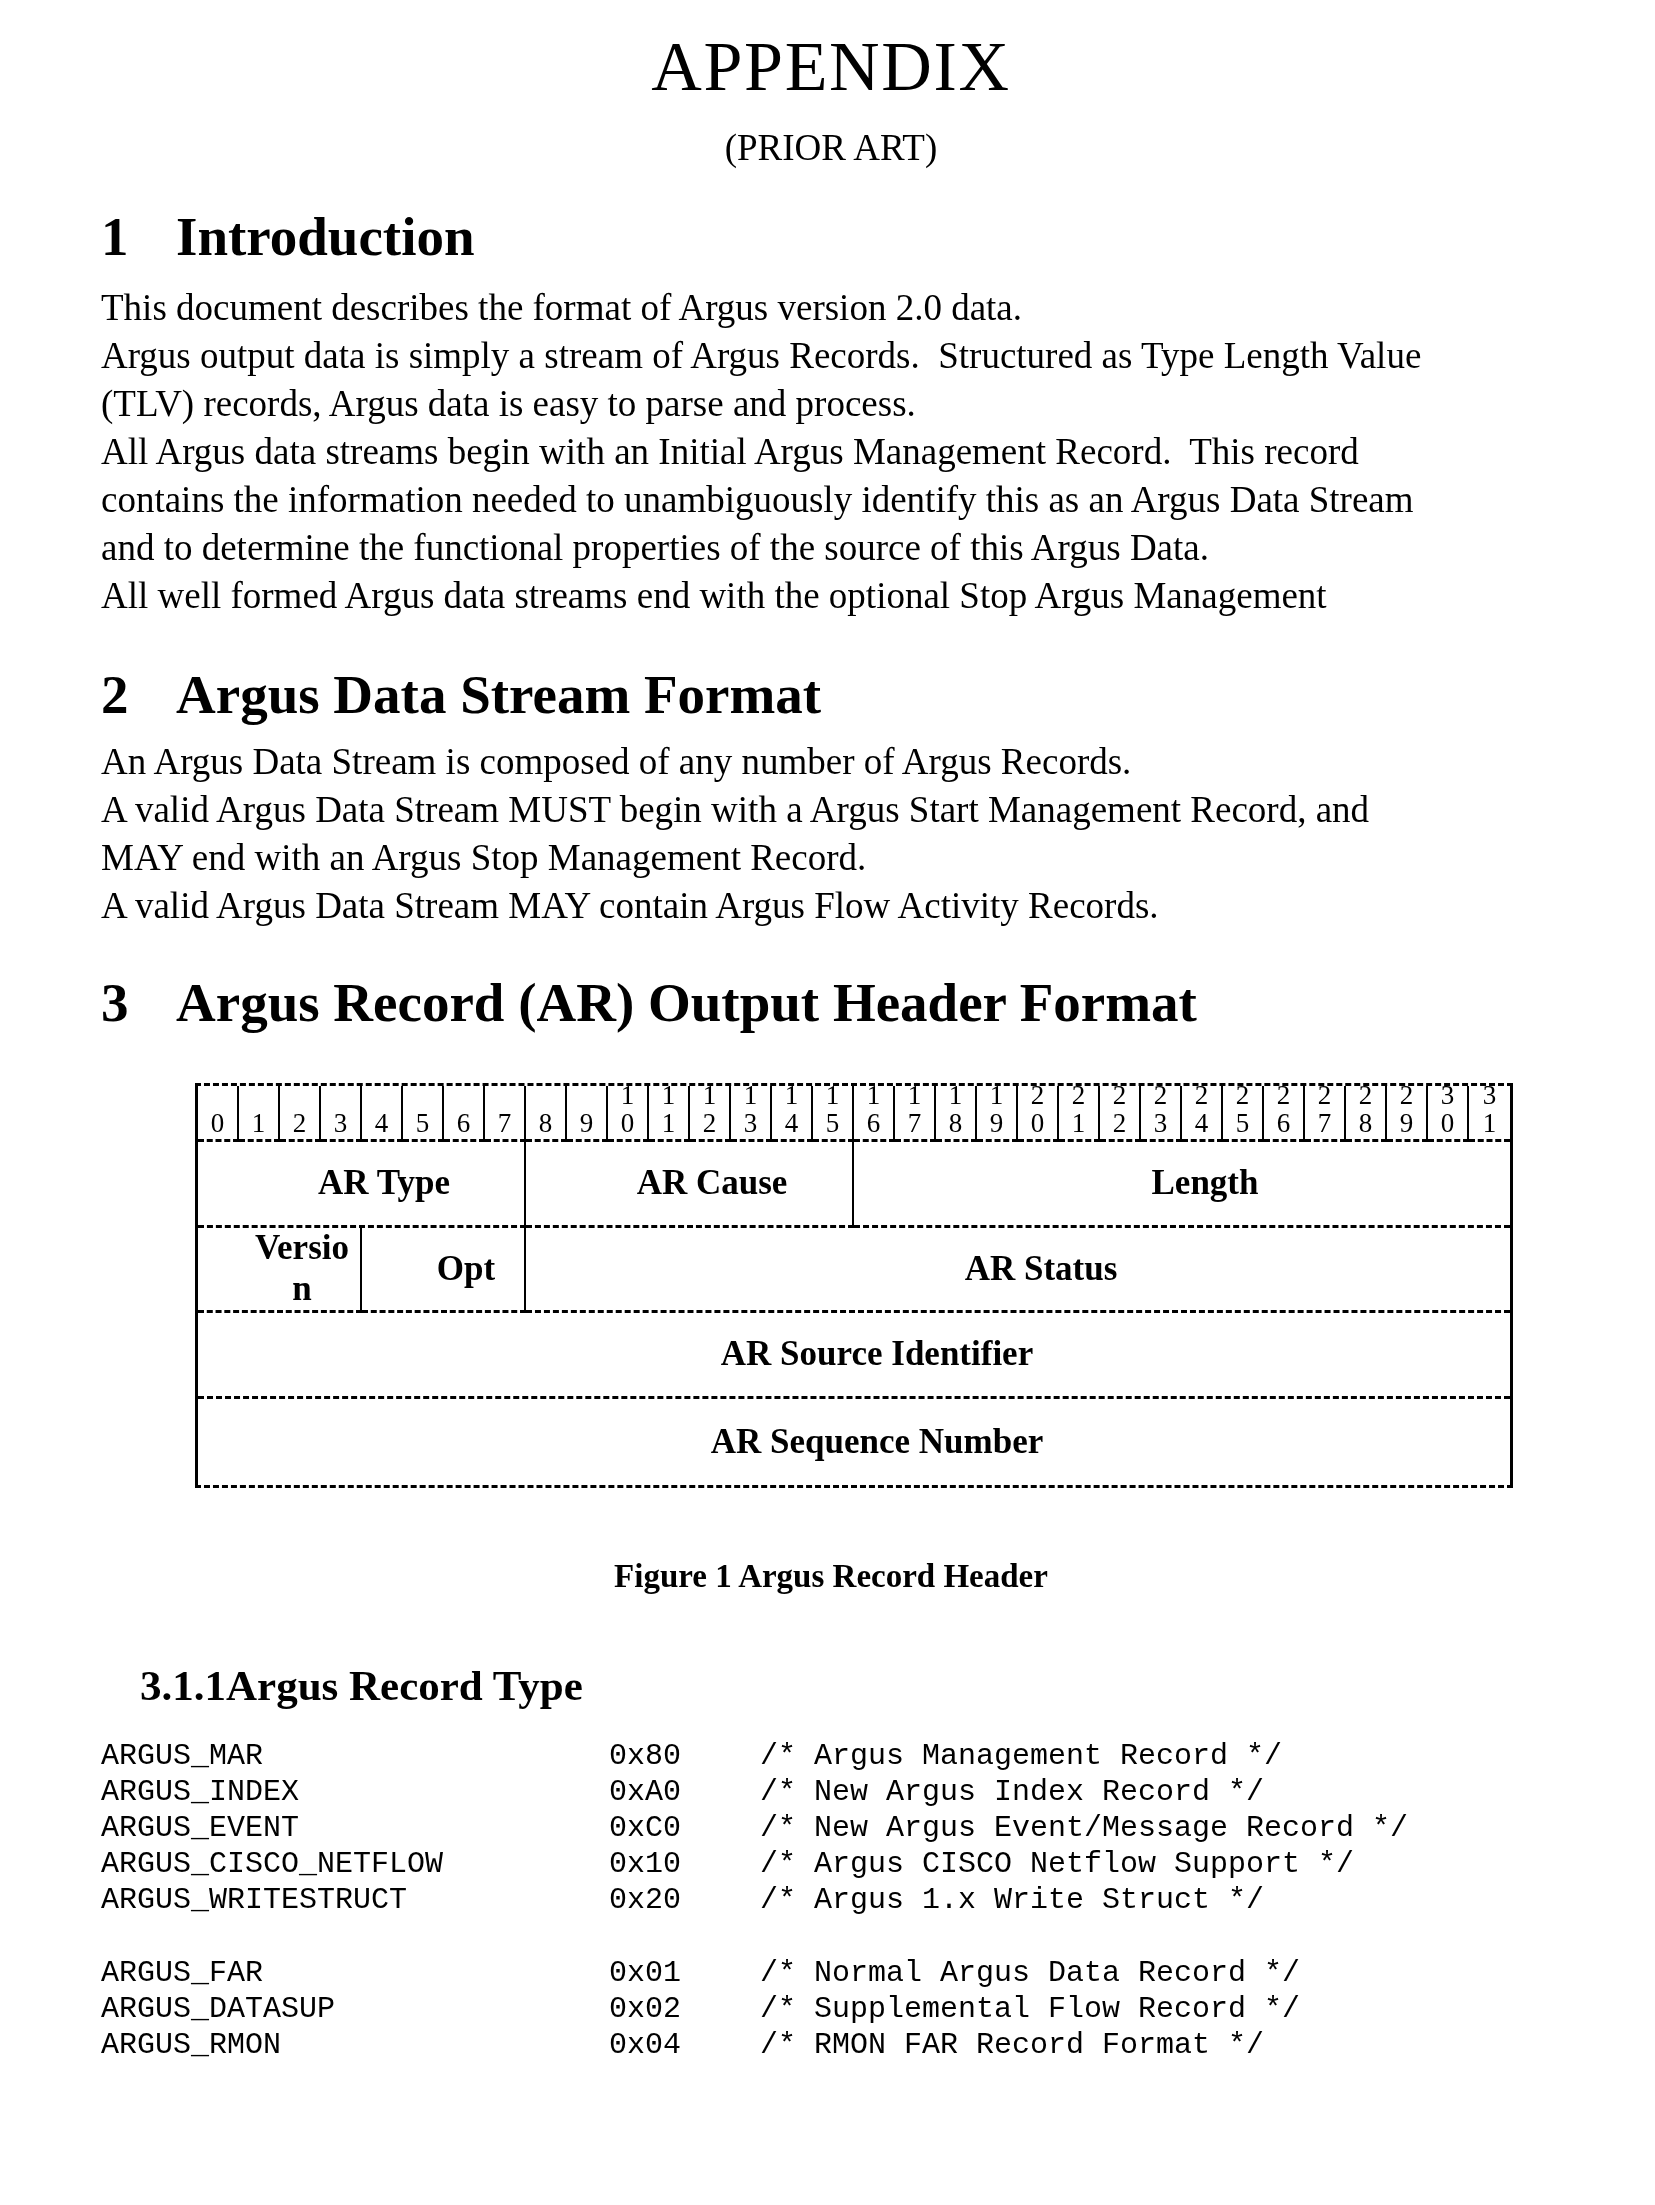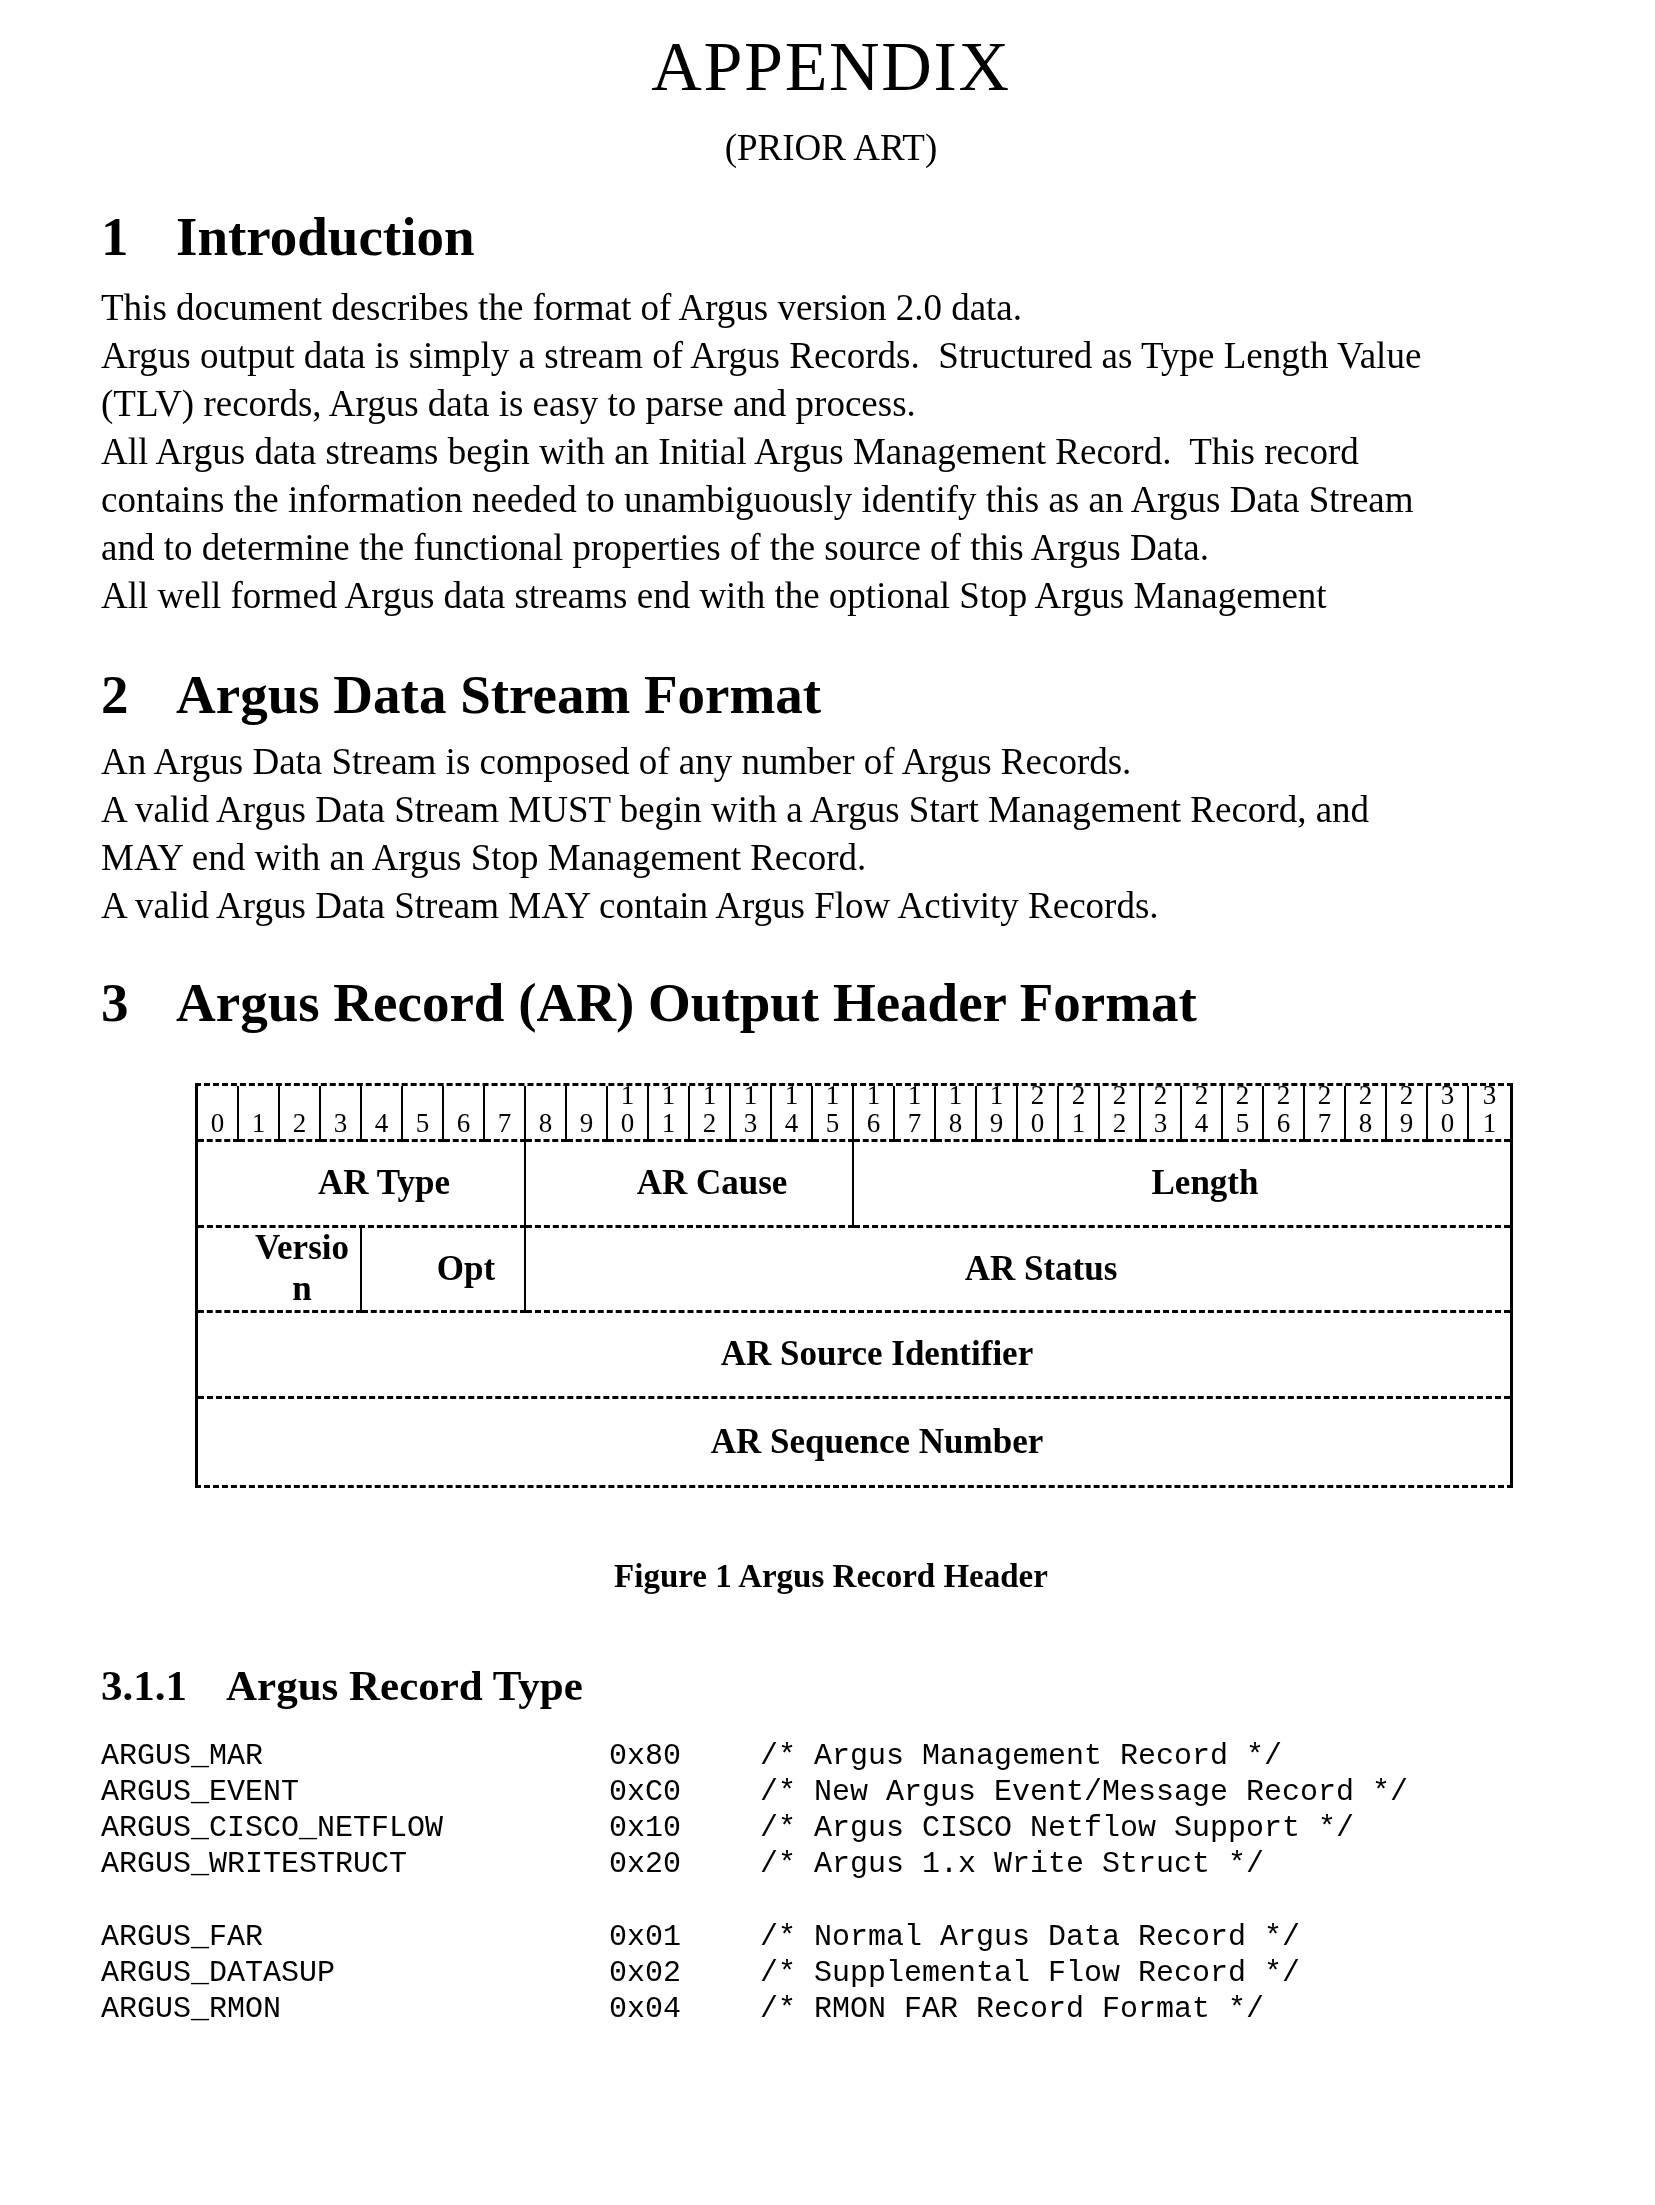--- a/index.html
+++ b/index.html
@@ -64,21 +64,21 @@
   .wrap-narrow { display:inline-block; width:101px; word-break:break-all; line-height:1.15; }
 
   .fig-caption {
     margin-top:69px; text-align:center;
     font-size:33px; font-weight:bold; line-height:38px;
   }
 
   h3.subsec {
     margin-top:65px; font-size:43px; font-weight:bold; line-height:1.2;
   }
-  h3.subsec .num { display:inline-block; width:125px; }
+  h3.subsec .num { display:inline-block; width:125px;text-align:right; }
 
   
   .code-block {
     margin-top:27px;
     font-family:"Liberation Mono","DejaVu Sans Mono",monospace;
     font-size:30px; line-height:36px;
   }
   .code-group-2 { margin-top:37px; }
   .codeline { display:flex; }
   .c-name { width:508px; flex:none; }
@@ -284,20 +284,25 @@
   </h3>
 
   <div class="code-block" id="code-block">
       <div class="code-group-1">
         <div class="codeline">
           <span class="c-name">ARGUS_MAR</span>
           <span class="c-val">0x80</span>
           <span class="c-comment">/* Argus Management Record */</span>
         </div>
         <div class="codeline">
+          <span class="c-name">ARGUS_INDEX</span>
+          <span class="c-val">0xA0</span>
+          <span class="c-comment">/* New Argus Index Record */</span>
+        </div>
+        <div class="codeline">
           <span class="c-name">ARGUS_EVENT</span>
           <span class="c-val">0xC0</span>
           <span class="c-comment">/* New Argus Event/Message Record */</span>
         </div>
         <div class="codeline">
           <span class="c-name">ARGUS_CISCO_NETFLOW</span>
           <span class="c-val">0x10</span>
           <span class="c-comment">/* Argus CISCO Netflow Support */</span>
         </div>
         <div class="codeline">

